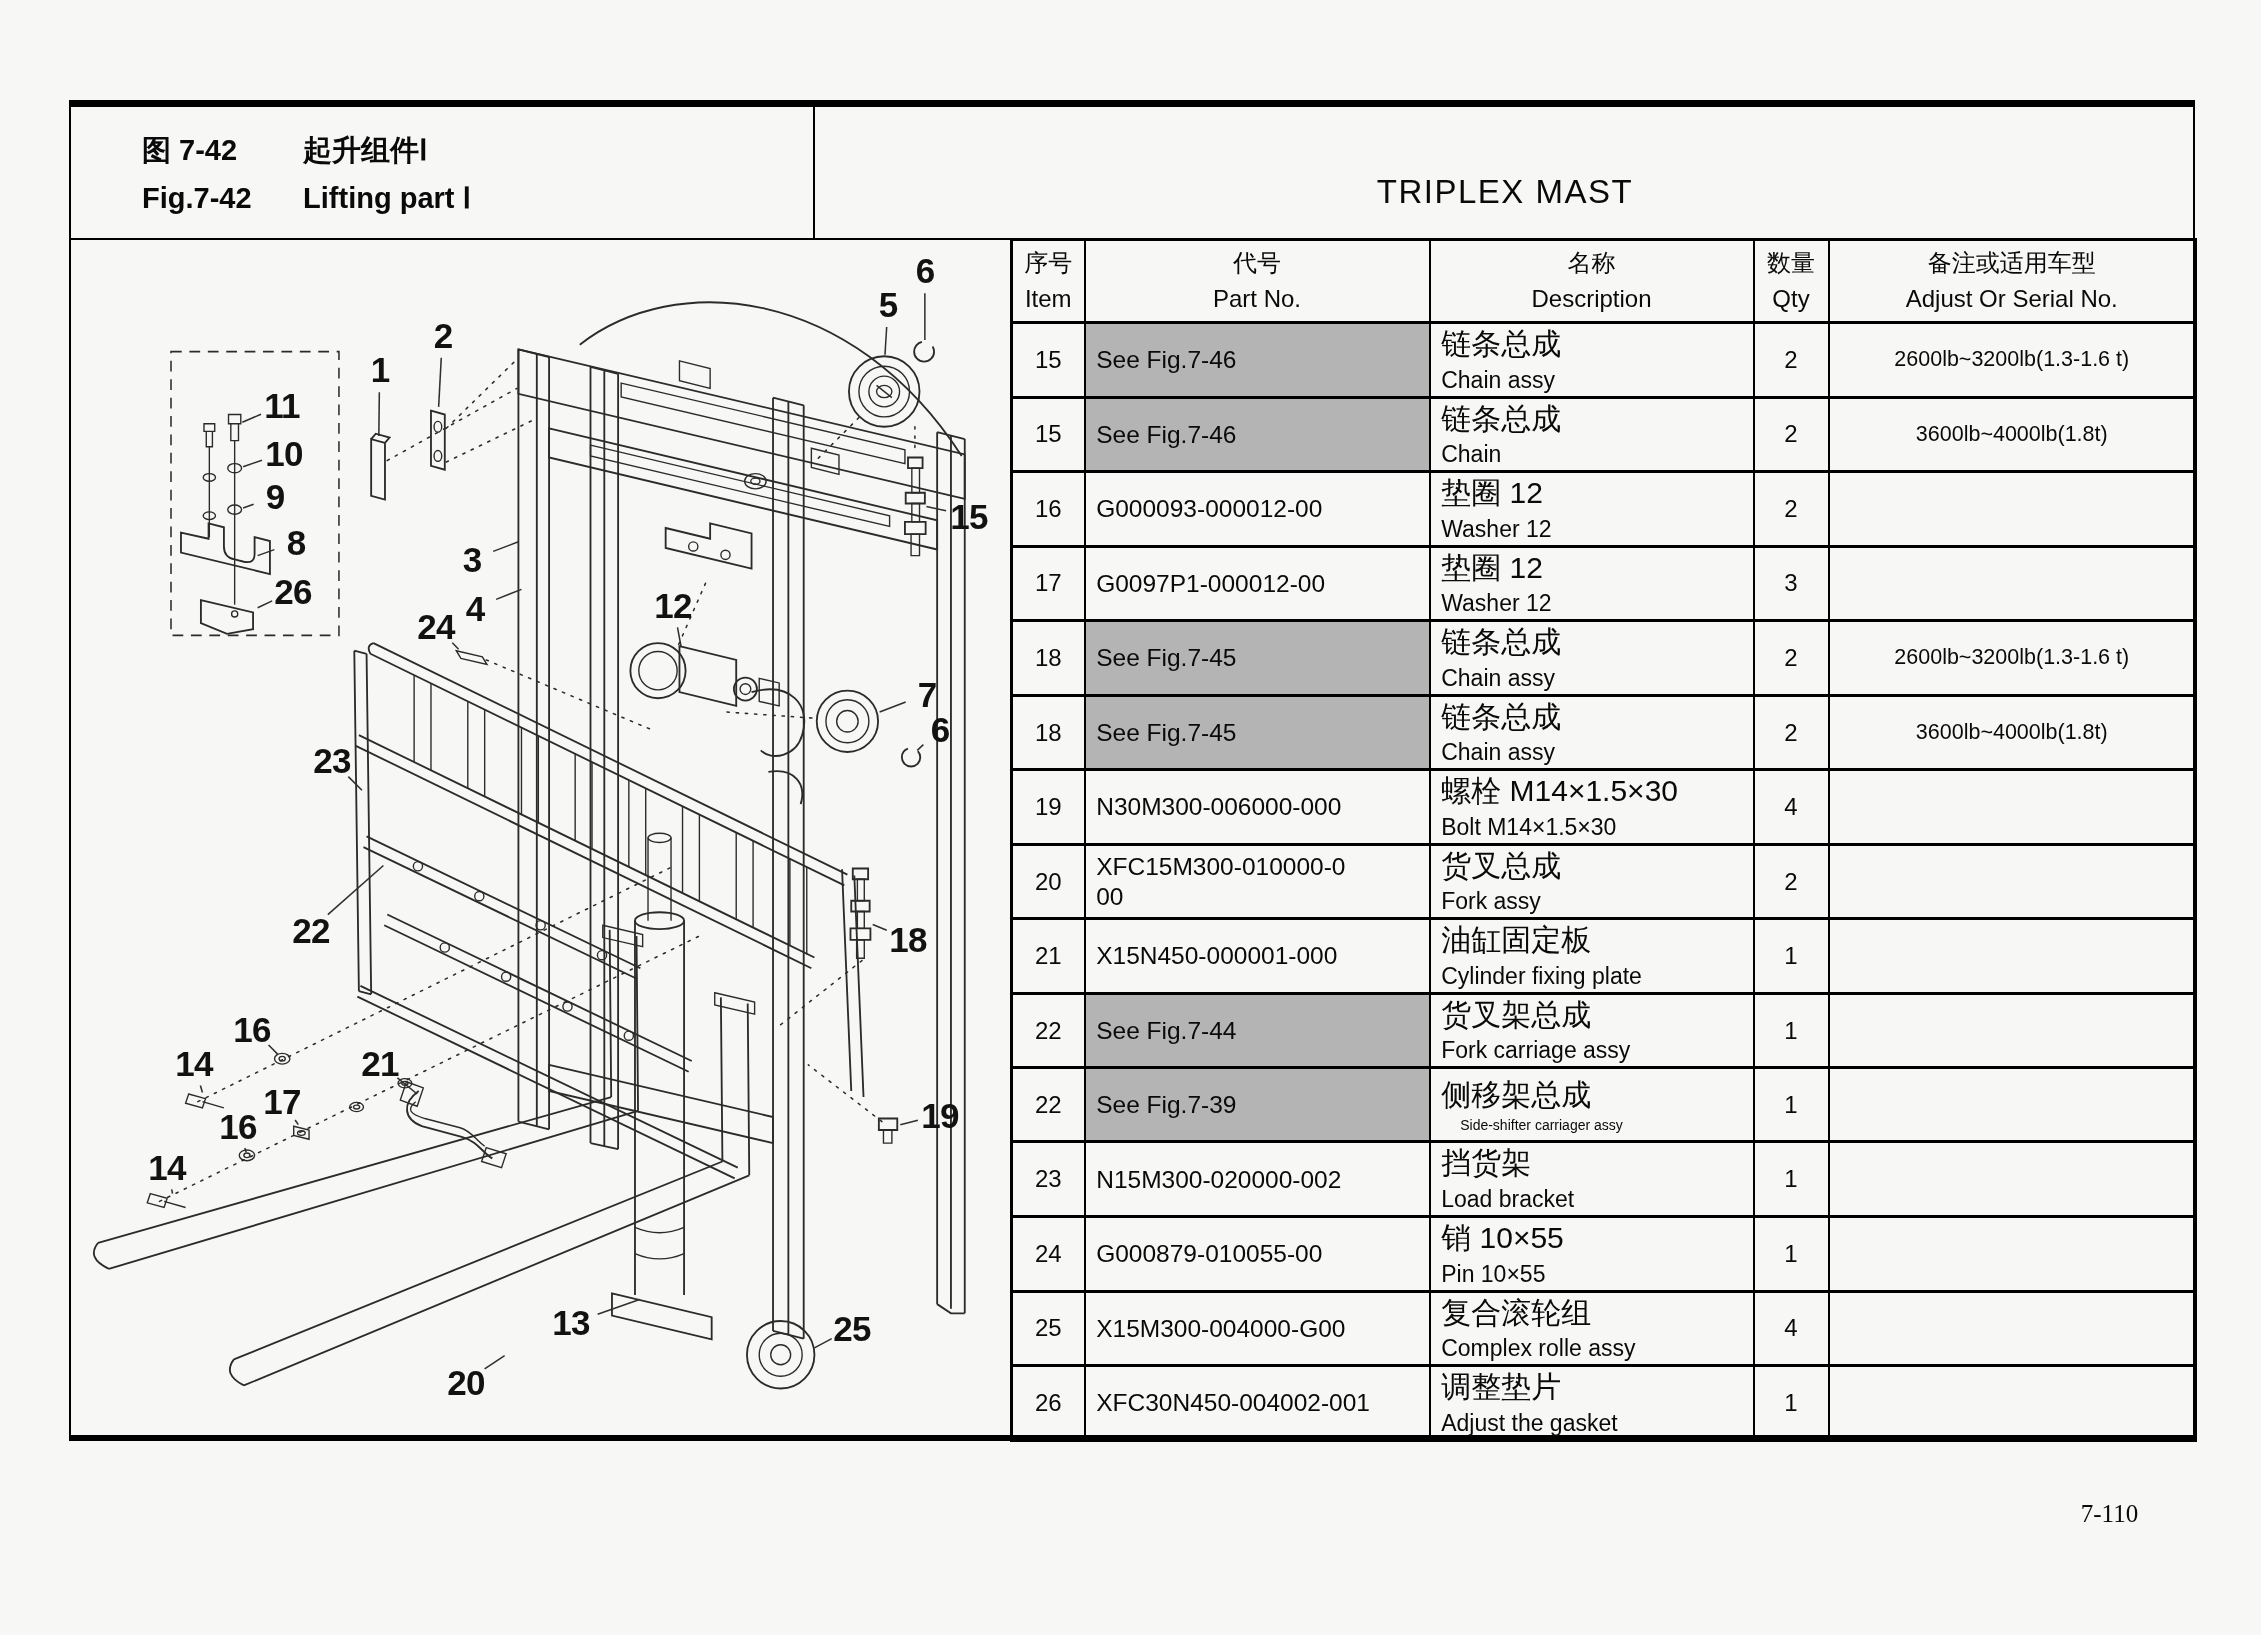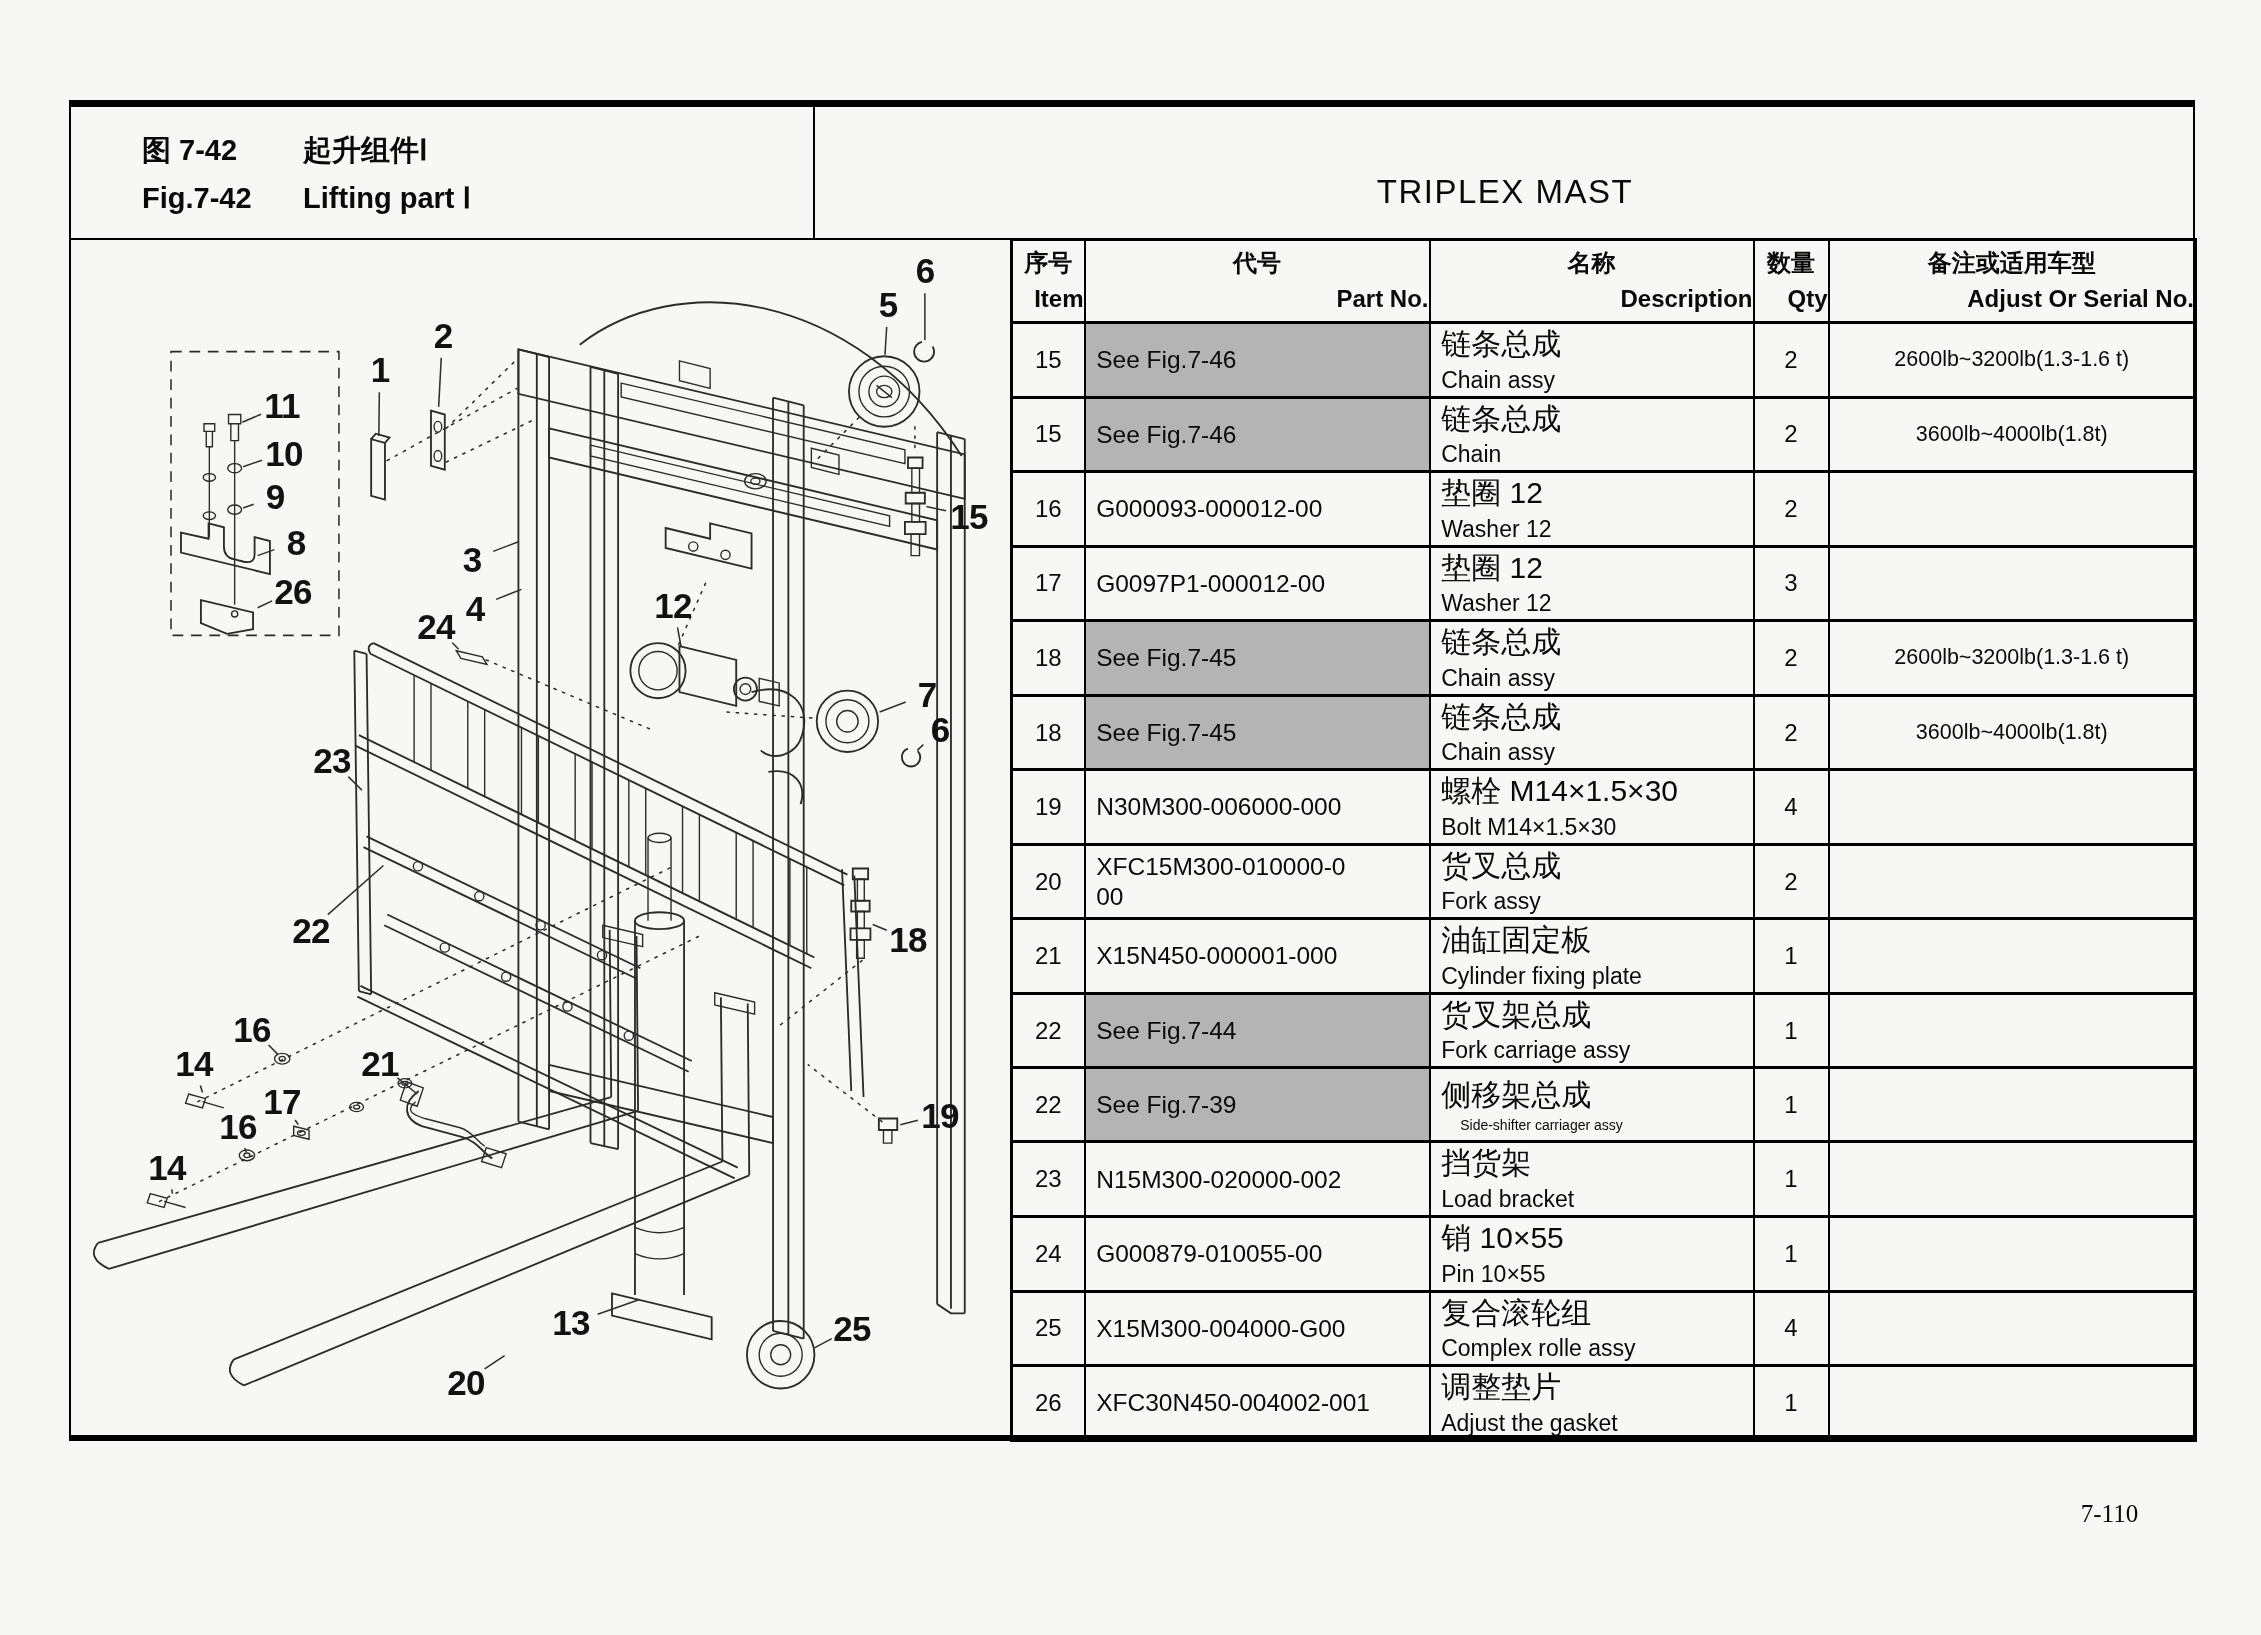--- a/index.html
+++ b/index.html
@@ -46,25 +46,25 @@
   }
 
   
   table.parts{
     position:absolute;left:1010px;top:238px;width:1185px;height:1202px;
     border-collapse:collapse;table-layout:fixed;background:transparent;
   }
   table.parts th,table.parts td{
     border:2.3px solid #000;vertical-align:middle;overflow:hidden;
   }
-  table.parts thead th{border-bottom-width:3.1px;height:83px;font-weight:bold;}
+  table.parts thead th{border-bottom-width:3.1px;height:83px;font-weight:normal;}
   table.parts td{border-top-width:3.1px;height:74px;}
   table.parts{border:3.1px solid #000;}
   .h-cn{font-size:24px;line-height:1.5;}
-  .h-en{font-size:24px;line-height:1.5;text-align:right;}
+  .h-en{font-size:24px;line-height:1.5;}
   td.c-item,td.c-qty{text-align:center;font-size:24px;}
   td.c-part{font-size:24.5px;padding-left:10.7px;line-height:1.2;word-break:break-all;}
   td.c-part.wrap{padding-right:74px;}
   td.c-part.hl{background:var(--hl);}
   td.c-desc{padding-left:10.7px;}
   .d-cn{font-size:30px;line-height:1.35;}
   .d-en{font-size:23px;line-height:1.35;}
   .d-en.small{font-size:14px;margin-left:19px;}
   td.c-rem{text-align:center;font-size:21.5px;letter-spacing:0;}
 

